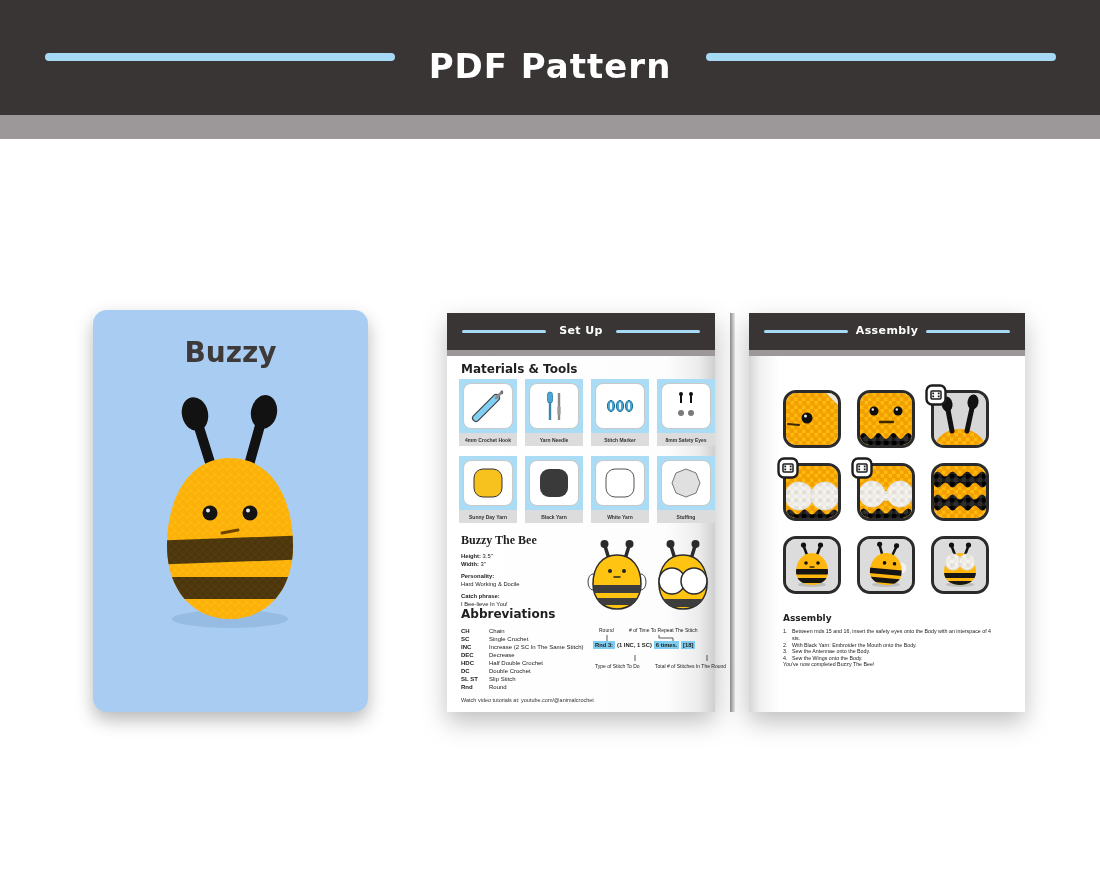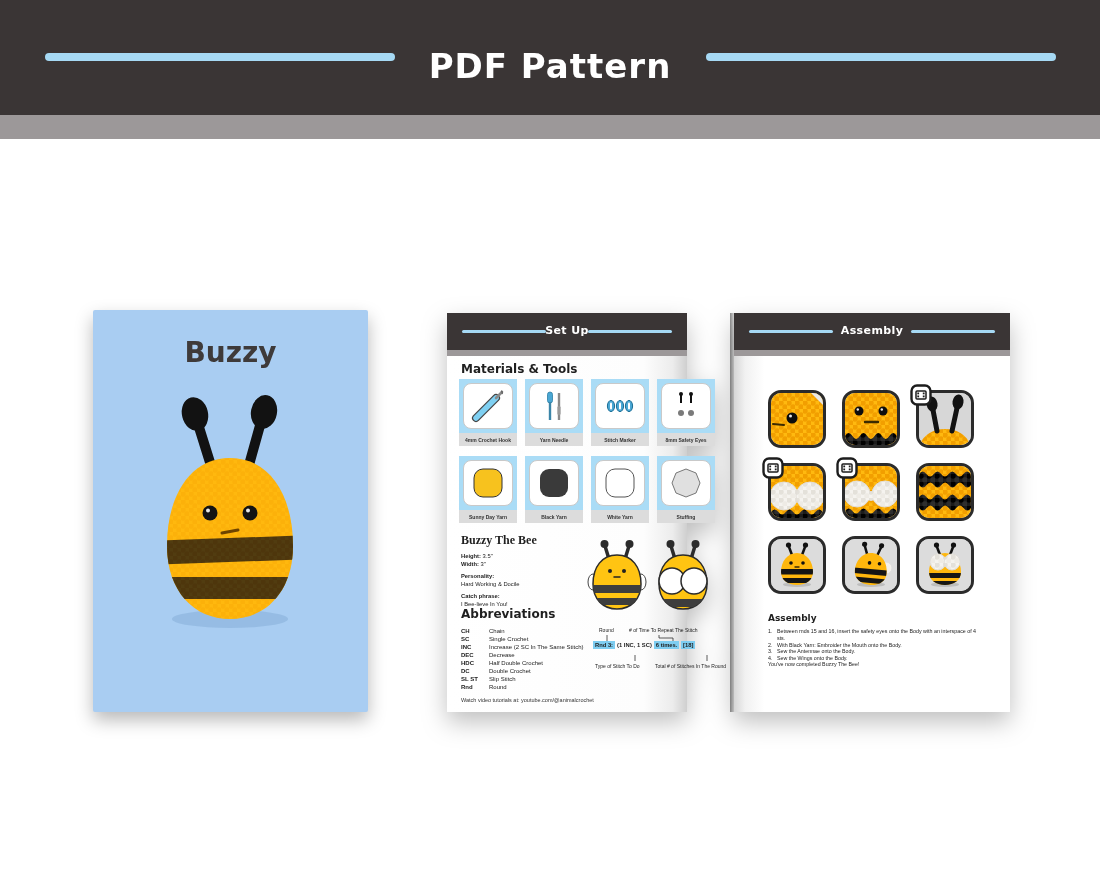--- a/index.html
+++ b/index.html
@@ -10,33 +10,33 @@
   .banner{position:absolute;left:0;top:0;width:1100px;height:115px;background:#3a3535;}
   .banner-title{position:absolute;left:0;top:46px;width:1100px;text-align:center;
                 color:#ffffff;font-family:"DejaVu Sans",sans-serif;font-weight:800;
                 font-size:34px;letter-spacing:1px;}
   .banner-line{position:absolute;top:53px;width:350px;height:8px;border-radius:4px;background:#a6d9f4;}
   .banner-line.l{left:45px;} .banner-line.r{right:44px;}
   .gray-stripe{position:absolute;left:0;top:115px;width:1100px;height:24px;background:#9c9899;}
 
   
   .cover{position:absolute;left:93px;top:310px;width:275px;height:402px;background:#a9cdf2;
-         box-shadow:0 8px 18px rgba(0,0,0,.28);border-radius:2px;}
+         box-shadow:0 8px 18px rgba(0,0,0,.28);border-radius:14px;}
   .cover-title{position:absolute;width:100%;text-align:center;color:#3e3a3a;
                font-family:"DejaVu Sans",sans-serif;font-weight:800;font-size:28px;}
   .cover-title.top{top:26px;} .cover-title.bottom{bottom:28px;}
   .cover-bee{position:absolute;left:32px;top:70px;}
 
   
   .spread{position:absolute;left:447px;top:313px;width:561px;height:399px;
           filter:drop-shadow(0 10px 12px rgba(0,0,0,.25));}
   .page{position:absolute;top:0;height:399px;background:#ffffff;}
   .page-left{left:0;width:240px;
-    background:linear-gradient(to right,#ffffff 0%,#fdfdfd 82%,#ececec 94%,#cfcfcf 100%);}
-  .page-right{left:287px;width:276px;
+    background:linear-gradient(to right,#ffffff 0%,#fdfdfd 82%,#ececec 94%,#cfcfcf 100%);padding-left:28px;}
+  .page-right{left:302px;width:276px;
     background:linear-gradient(to right,#d6d6d6 0%,#f1f1f1 4%,#ffffff 11%);}
   .spine{position:absolute;left:283px;top:0;width:5px;height:399px;
          background:linear-gradient(to right,rgba(0,0,0,.45),rgba(0,0,0,.08));}
 
   .page-hd{position:absolute;left:0;top:0;width:100%;height:37px;background:#3a3535;}
   .hd-title{position:absolute;width:100%;top:11px;text-align:center;color:#ffffff;
             font-family:"DejaVu Sans",sans-serif;font-weight:800;font-size:11px;letter-spacing:.4px;}
   .hd-line{position:absolute;top:16.5px;height:3px;width:84px;border-radius:2px;background:#a6d9f4;}
   .hd-line.l{left:15px;} .hd-line.r{right:15px;}
   .page-stripe{position:absolute;left:0;top:37px;width:100%;height:6px;background:#9c9899;}

